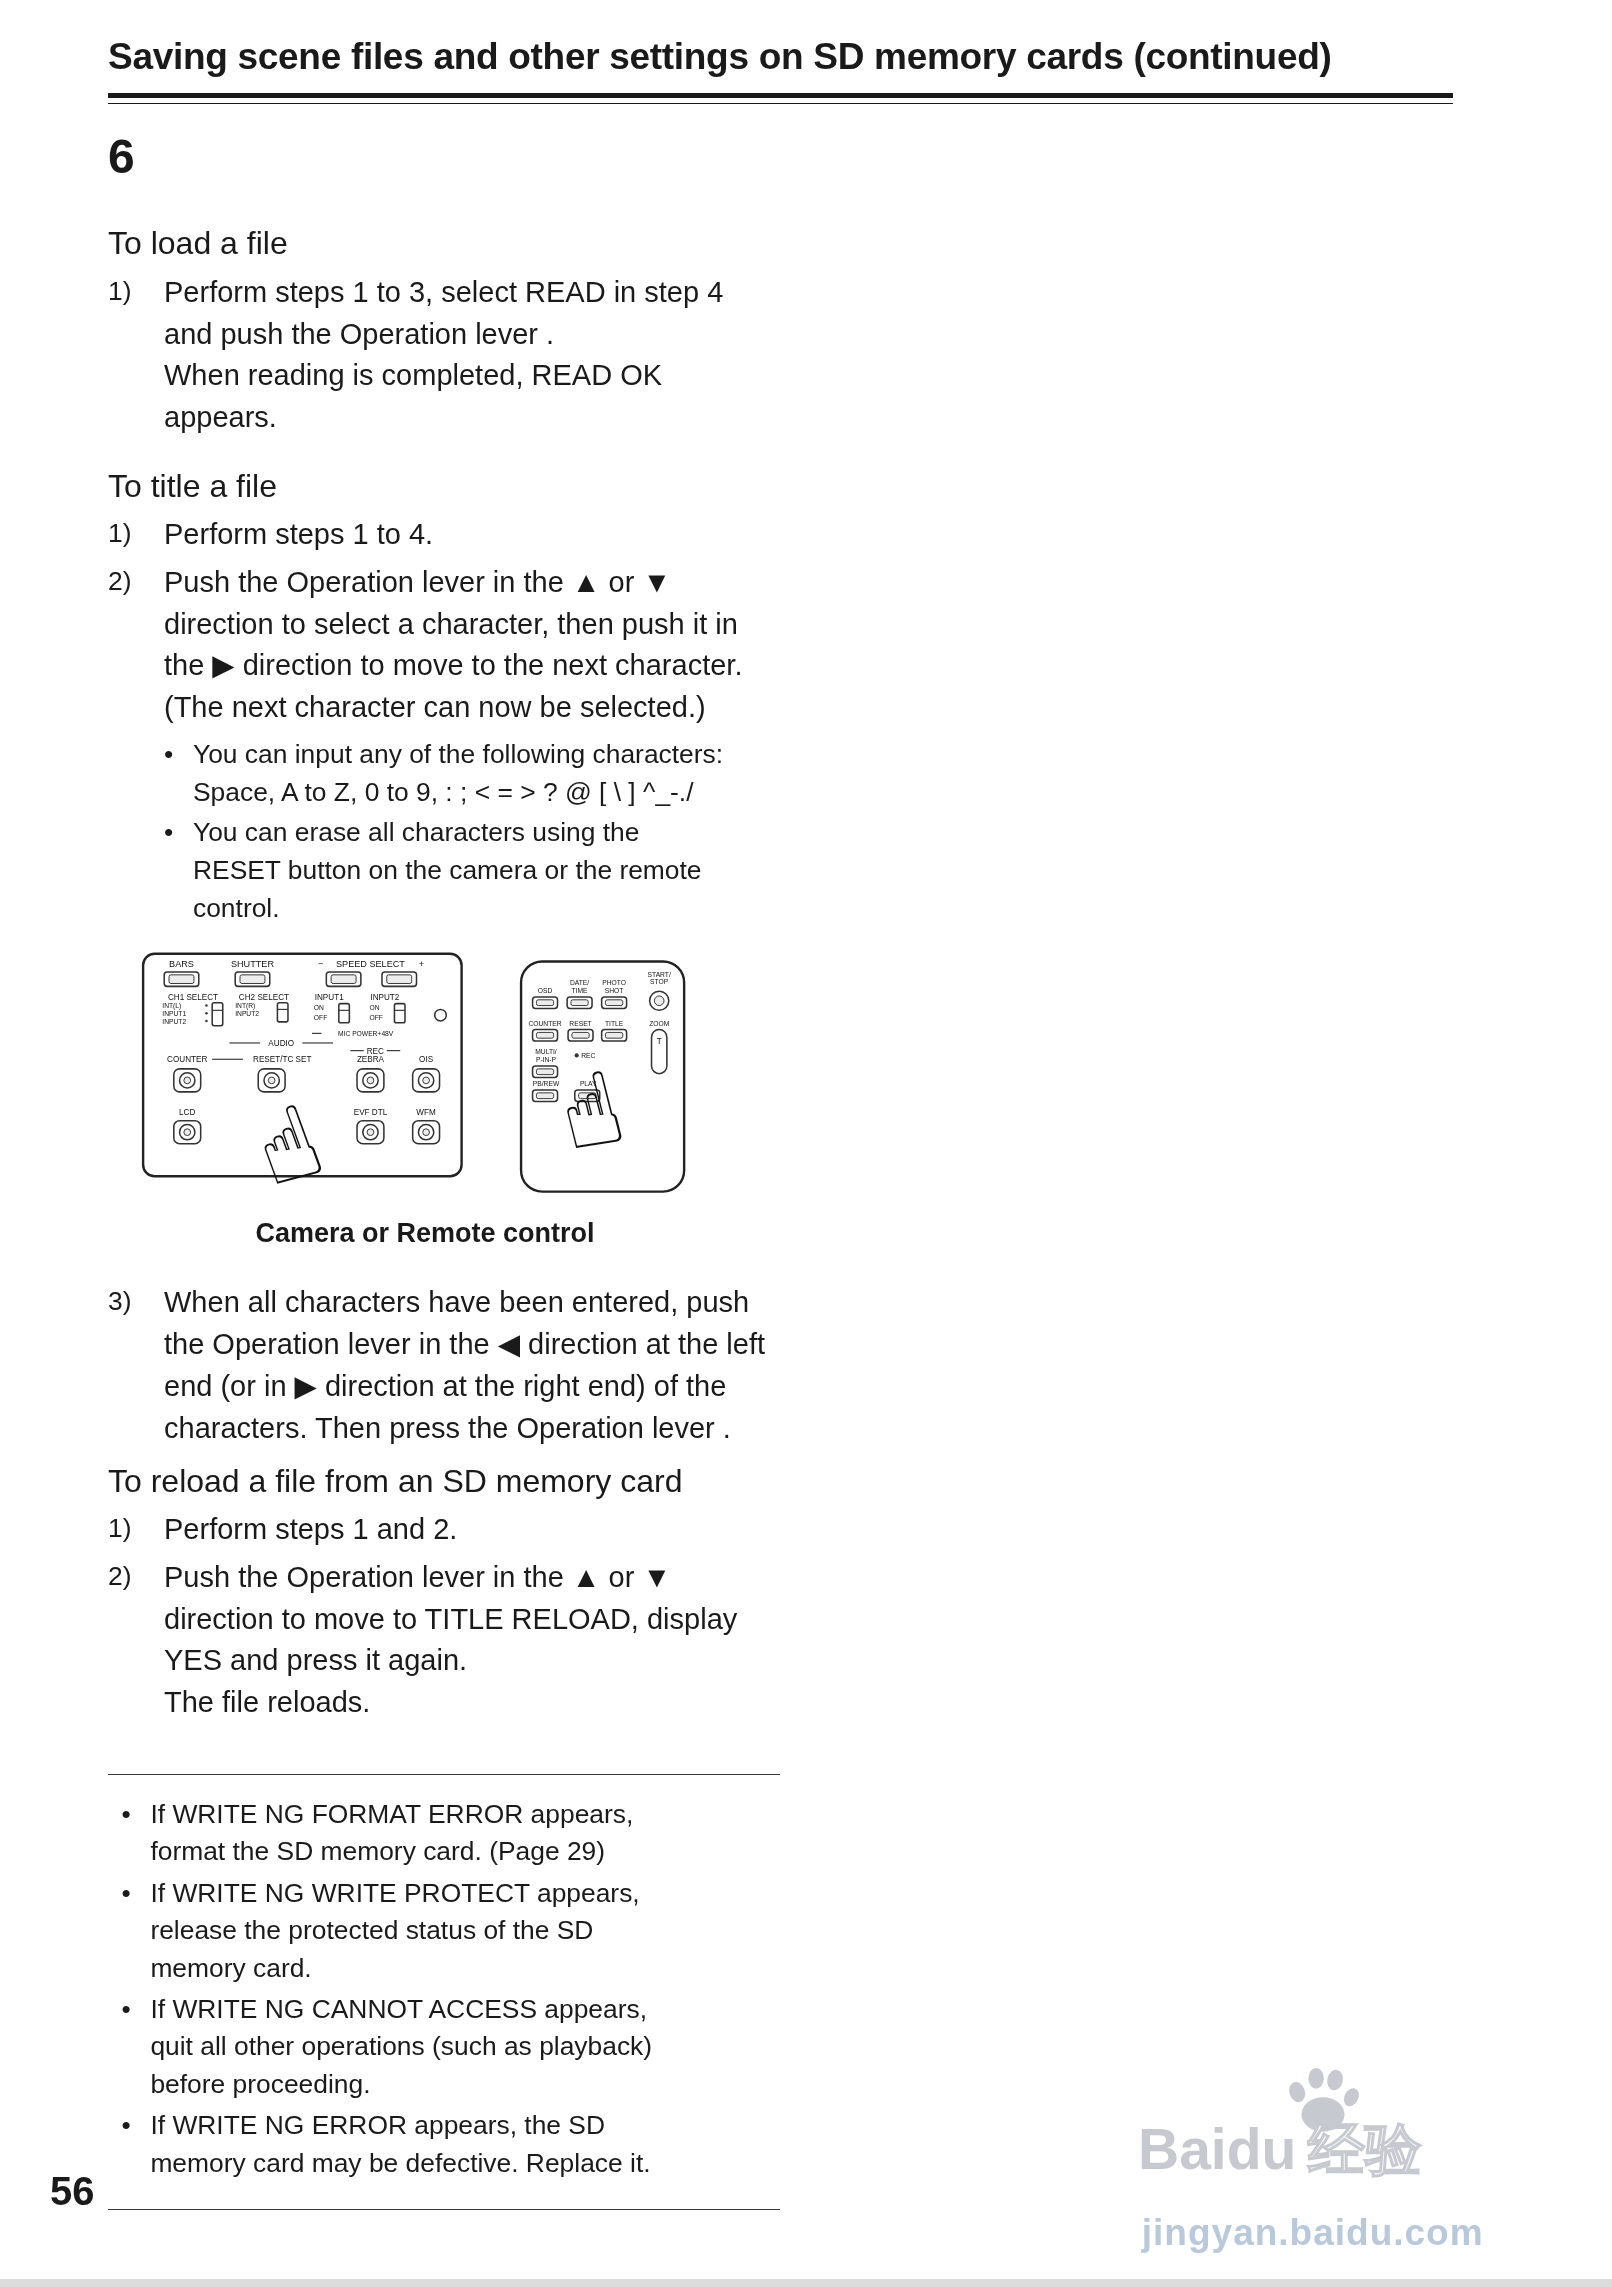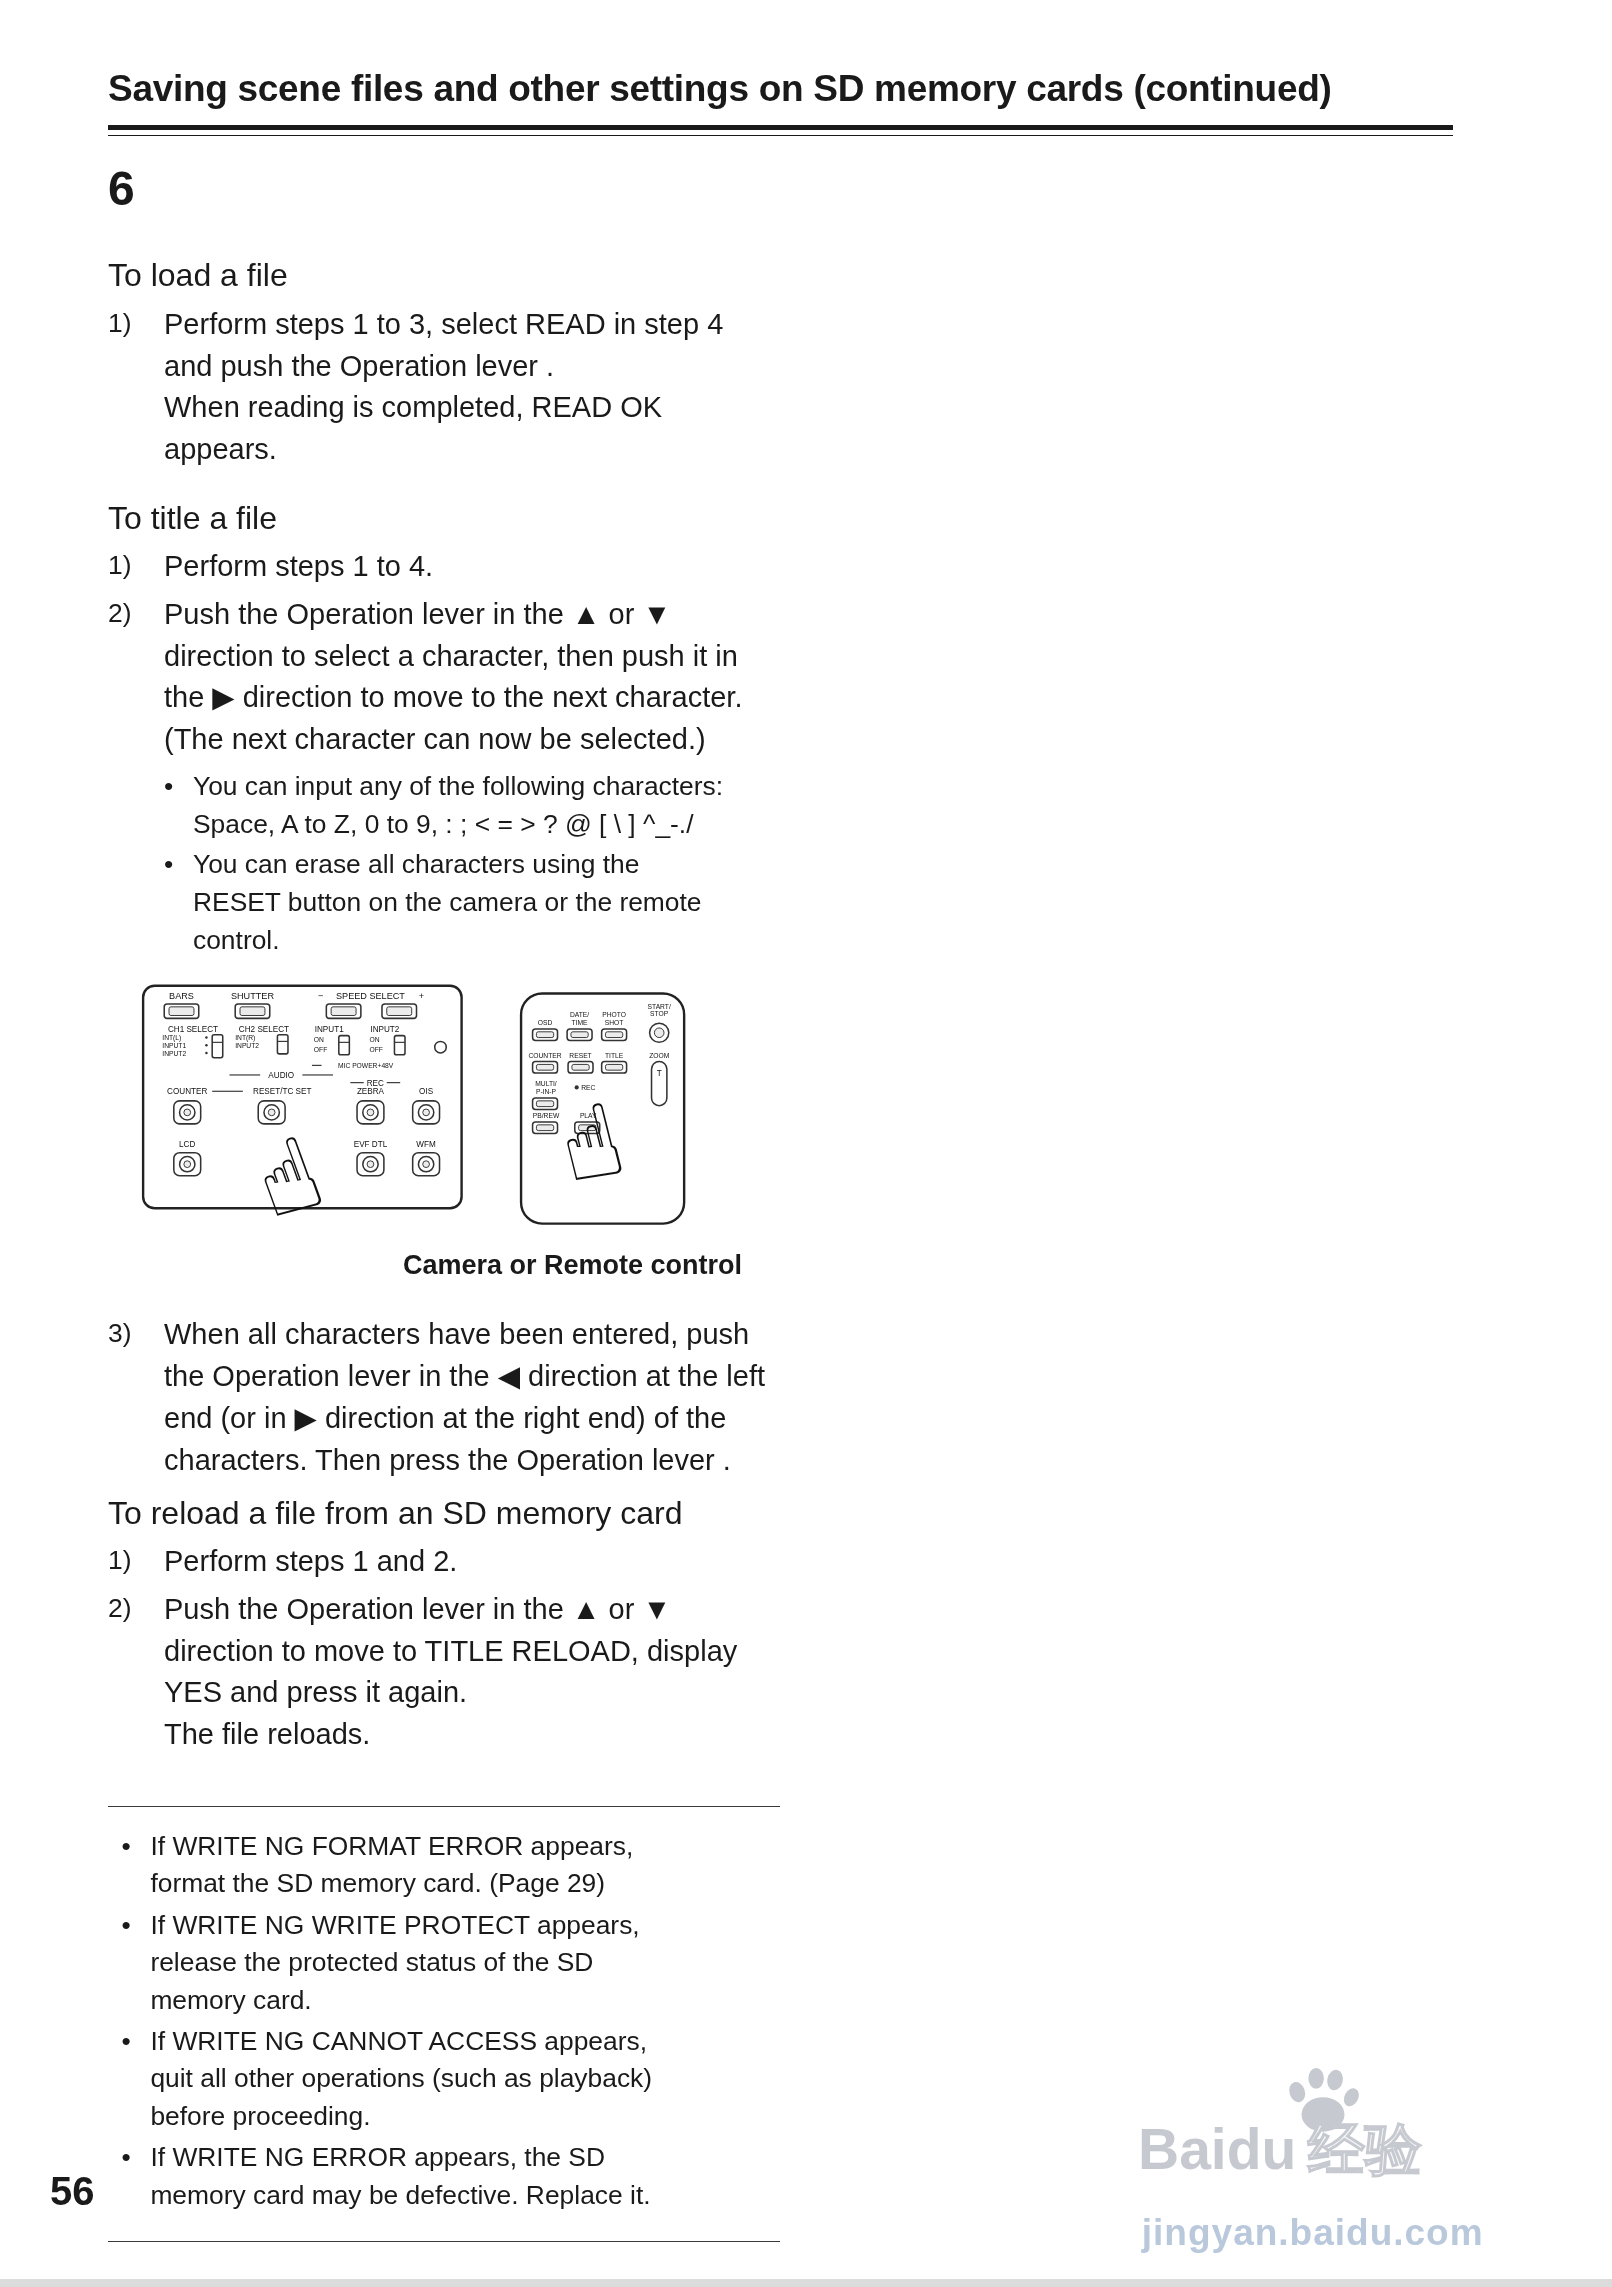--- a/index.html
+++ b/index.html
@@ -1,36 +1,36 @@
 <!DOCTYPE html>
 <html><head>
 <meta charset="utf-8">
 <style>
   html,body{margin:0;padding:0;background:#9a9a9a;}
   .page{
     position:relative; width:1612px; height:2287px; background:#ffffff;
     font-family:"Liberation Sans","DejaVu Sans",sans-serif; color:#1a1a1a;
     overflow:hidden; margin:0 auto;
   }
-  .inner{position:absolute; left:108px; top:68px; width:1345px;}
+  .inner{position:absolute; left:108px; top:36px; width:1345px;}
   .doc-title{font-size:37px; font-weight:bold; margin:0 0 15.4px 0; letter-spacing:-0.3px;}
   .title-rule{height:4.8px; border-top:5.8px solid #1a1a1a; border-bottom:1.9px solid #1a1a1a; margin-bottom:29px;}
   .col{width:677px;}
   .step6{display:flex; margin:5.8px 0 44px 0;}
   .step6 .num{font-size:48px; font-weight:bold; line-height:1; margin-right:23px; width:35px;}
   .step6 .txt{font-size:28px; font-weight:bold; line-height:1.42; white-space:pre-line; padding-top:3.8px;}
   h3.sec{font-size:32px; font-weight:normal; margin:29px 0 9.6px 0;}
   .oitem{display:flex; margin:0 0 5.8px 0;}
   .oitem .n{flex:none; width:56px; font-size:26.4px; line-height:1.44;}
   .oitem .t{font-size:29px; line-height:1.44; white-space:pre-line; width:634px;}
   .bitem{display:flex; margin:1.9px 0 1.9px 56px;}
   .bitem .b{flex:none; width:29px; font-size:26.4px; line-height:1.44;}
   .bitem .t{font-size:26.4px; line-height:1.44; white-space:pre-line; width:596px;}
   .diagram-wrap{margin:21px 0 0 27px; width:634px;}
-  .diagram-caption{width:634px; text-align:right; font-size:27px; font-weight:bold; margin:7.7px 0 33px 0;}
+  .diagram-caption{width:634px; text-align:center; font-size:27px; font-weight:bold; margin:7.7px 0 33px 0;}
   .notebox{margin-top:50px; width:672px; border-top:1.9px solid #3a3a3a; border-bottom:1.9px solid #3a3a3a; padding:19px 0 23px 0;}
   .nitem{display:flex; margin:1.9px 0 3.8px 13.4px;}
   .nitem .b{flex:none; width:29px; font-size:26.4px; line-height:1.42;}
   .nitem .t{font-size:26.4px; line-height:1.42; white-space:pre-line; width:605px;}
   .page-number{position:absolute; left:50px; top:2169px; font-size:40px; font-weight:bold;}
   .page-edge{position:absolute; left:0; bottom:0; width:100%; height:7.7px; background:#dcdcdc;}
   
   .panel{fill:#ffffff; stroke:#222; stroke-width:2.5;}
   .btn{fill:#ffffff; stroke:#333; stroke-width:1.6;}
   .btn-in{fill:#ececec; stroke:#333; stroke-width:1;}

